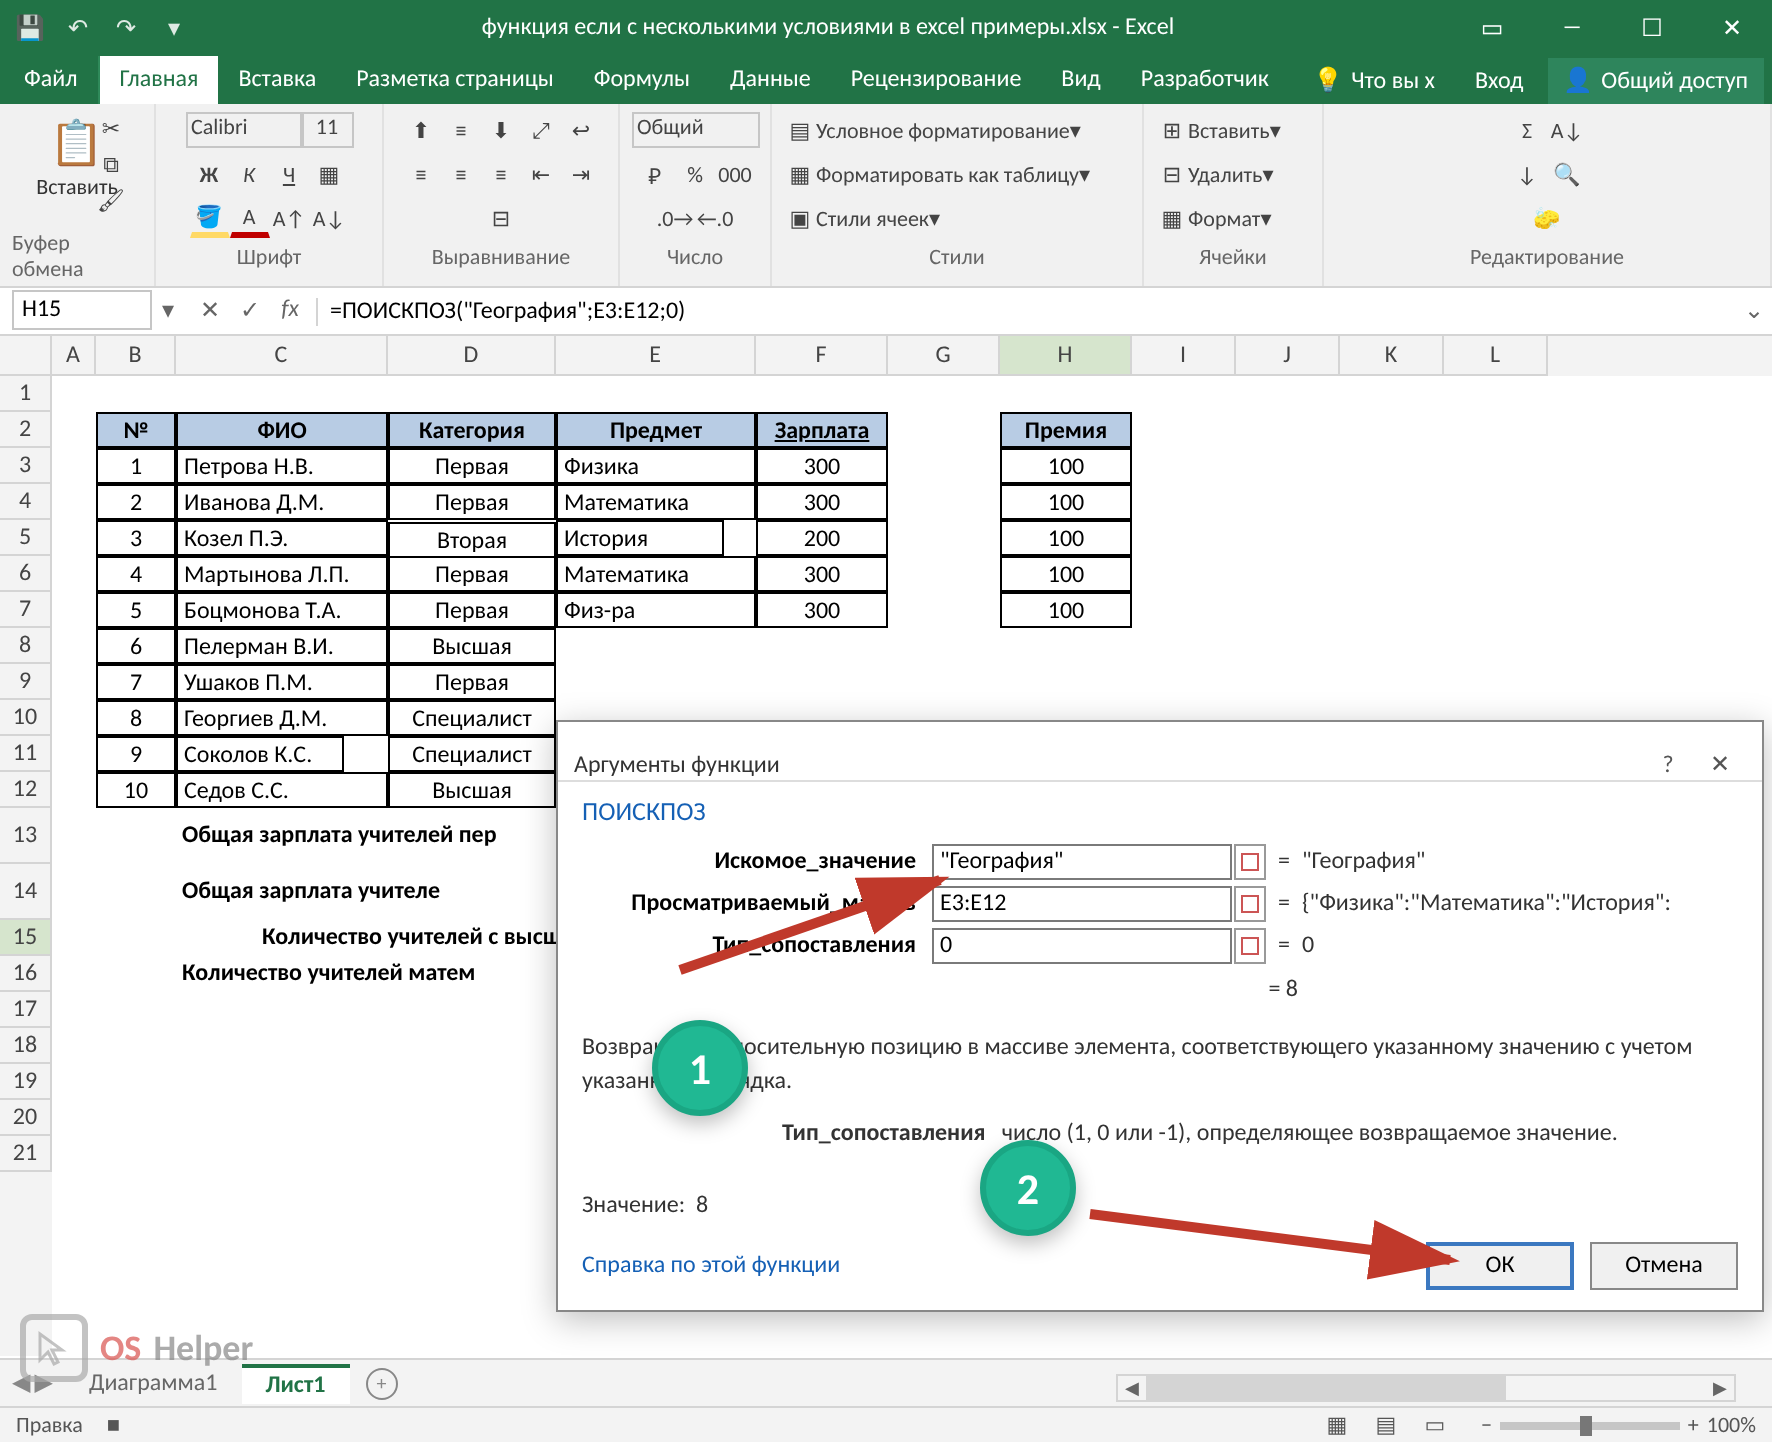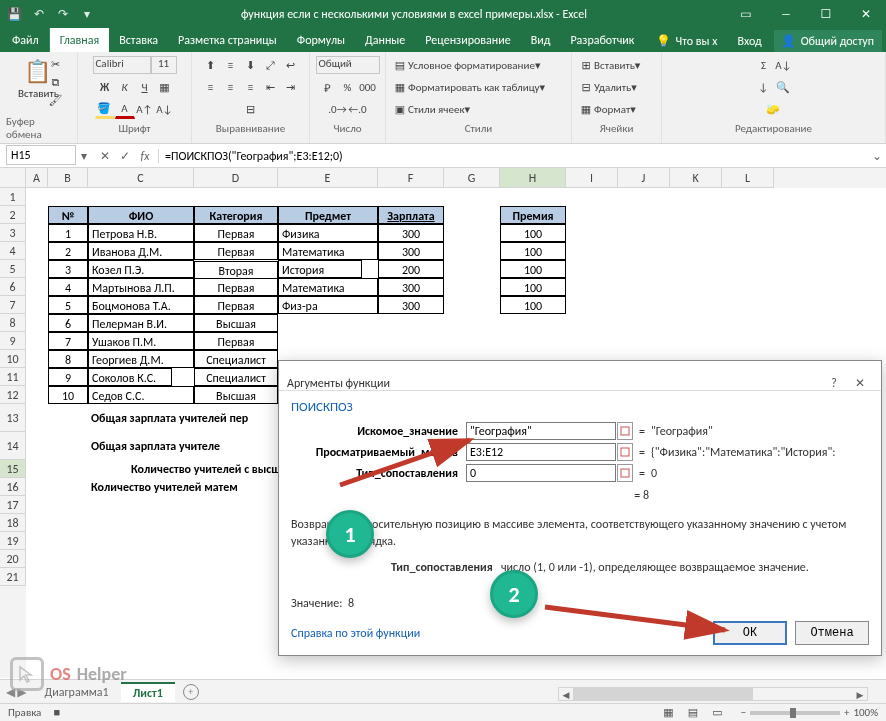--- a/index.html
+++ b/index.html
@@ -90,21 +90,21 @@
   .dialog .frow input { width:150px; border:1px solid #7a7a7a; height:18px; padding:0 3px; font-size:12px; }
   .dialog .frow .ref { width:16px; height:18px; border:1px solid #999; margin-left:1px; display:flex; align-items:center; justify-content:center; }
   .dialog .frow .eq { margin:0 6px; color:#333; }
   .dialog .frow .eval { color:#333; white-space:nowrap; overflow:hidden; text-overflow:ellipsis; max-width:190px;}
   .dialog .desc { margin-top:14px; color:#333; line-height:1.4; }
   .dialog .argdesc { margin-top:10px; padding-left:100px; }
   .dialog .argdesc b { display:inline-block; }
   .dialog .dfoot { position:absolute; left:12px; right:12px; bottom:10px; display:flex; align-items:center; }
   .dialog .link { color:#1560b5; cursor:pointer; }
   .dialog .dfoot .spacer {flex:1;}
-  .dialog .dfoot button { width:74px; height:24px; border:1px solid #888; background:#f0f0f0; margin-left:8px; font-size:12px; cursor:pointer;font-family:Liberation Mono, monospace;}
+  .dialog .dfoot button { width:74px; height:24px; border:1px solid #888; background:#f0f0f0; margin-left:8px; font-size:12px; cursor:pointer;}
   .dialog .dfoot button.primary { border:2px solid #3b78c0; }
 
   
   .anno { position:absolute; z-index:100; }
   .num-badge { width:48px; height:48px; border-radius:50%; background:#20b893; color:#fff; font-size:22px; font-weight:bold; display:flex; align-items:center; justify-content:center; box-shadow:0 4px 10px rgba(0,0,0,.25); border:3px solid #1aa683; }
   .watermark { position:absolute; z-index:90; left:10px; bottom:30px; display:flex; align-items:center; gap:6px; color:#bbb; font-size:18px; font-weight:bold; opacity:.7;}
   .watermark .cursor { width:34px; height:34px; border:3px solid #aaa; border-radius:6px; display:flex; align-items:center; justify-content:center; }
   svg.arrow { position:absolute; z-index:95; }
 </style>
 </head>

